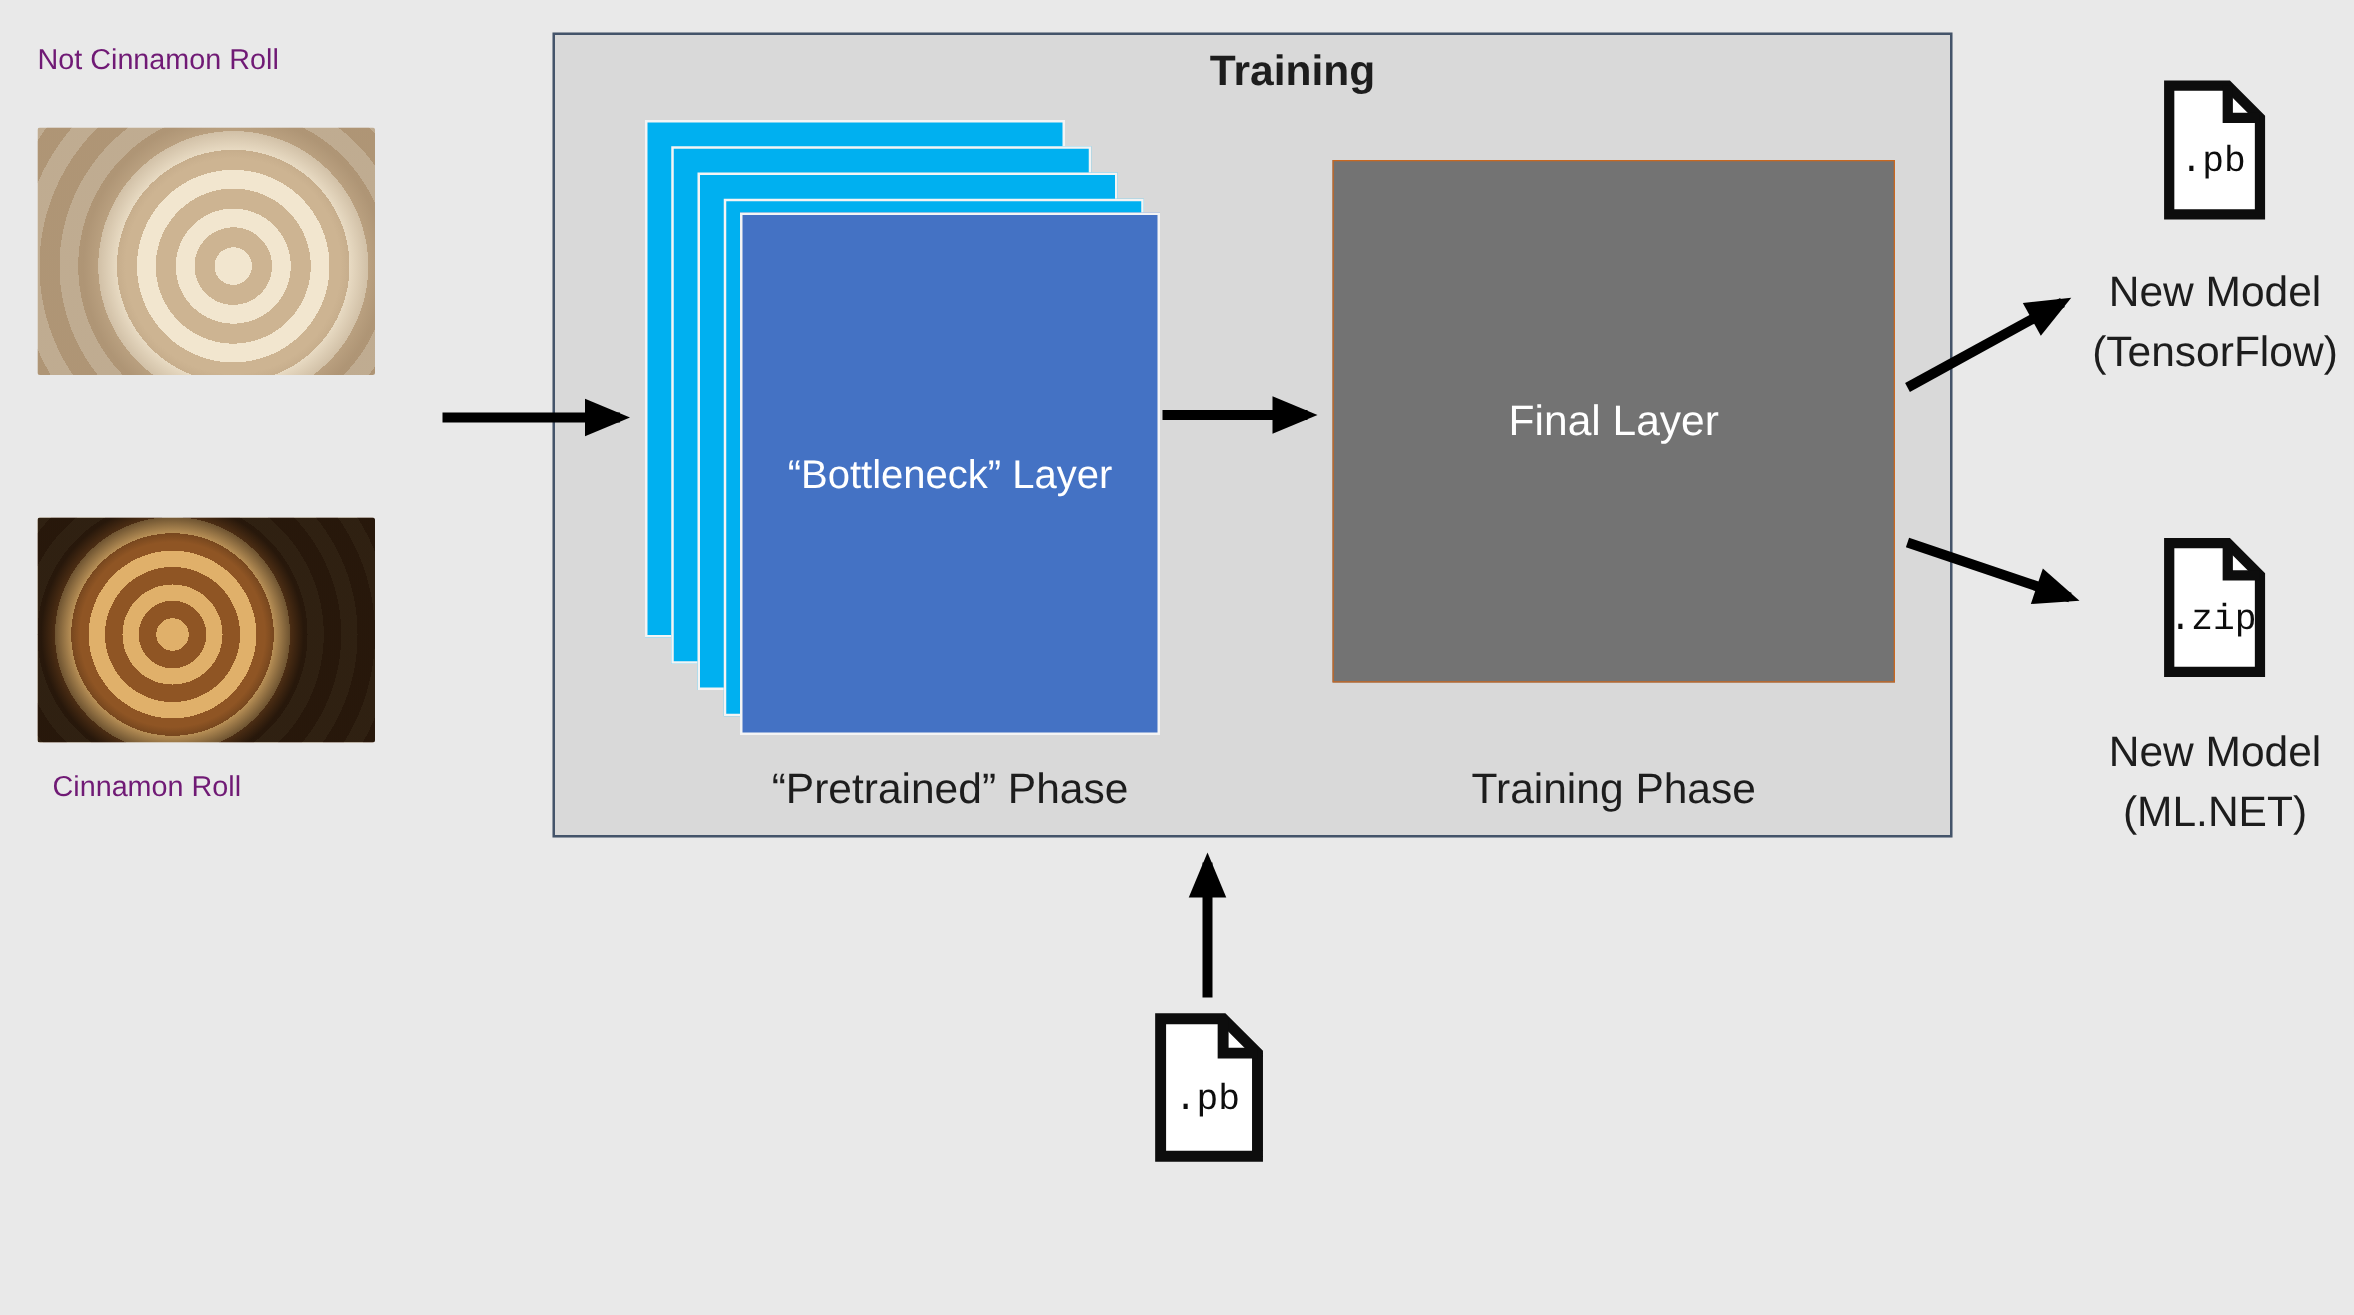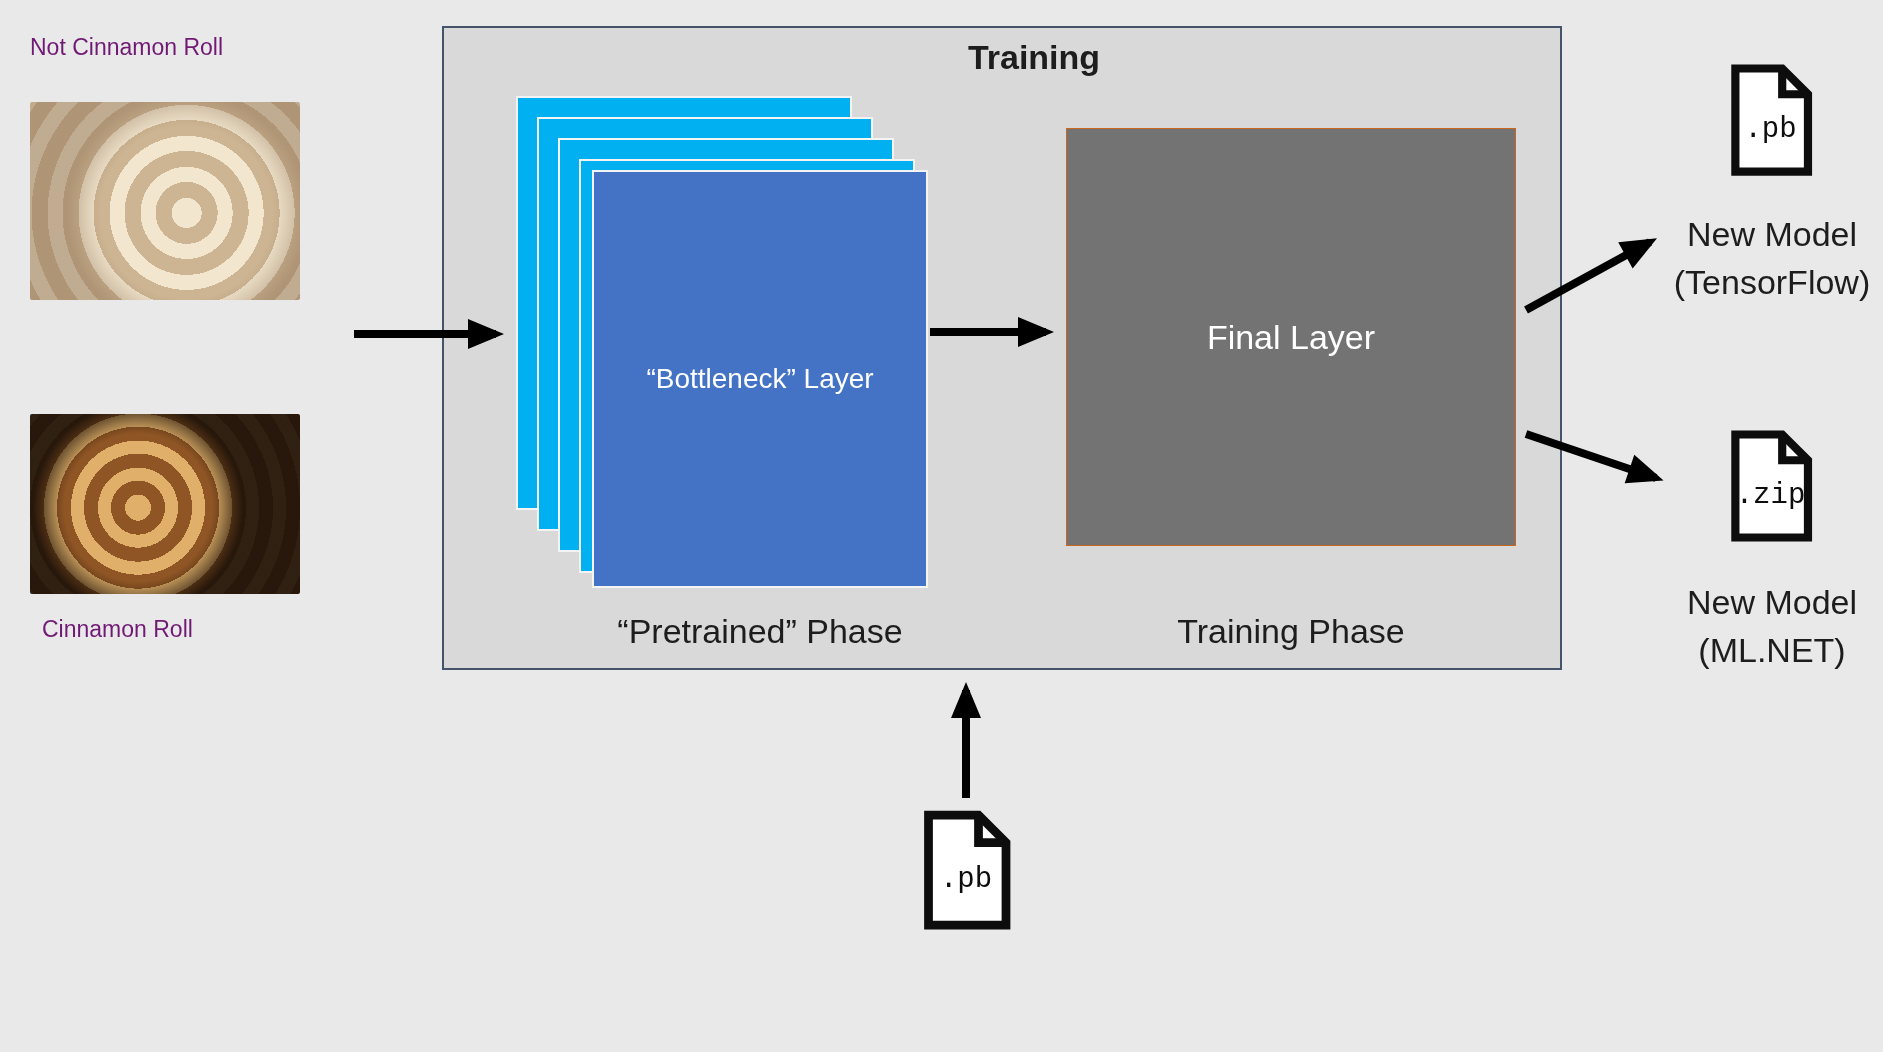--- a/index.html
+++ b/index.html
@@ -50,21 +50,21 @@
     border: 2px solid #f4f4f4;
     box-sizing: border-box;
   }
   .layer-front {
     position: absolute; left: 76px; top: 74px; width: 336px; height: 418px;
     background: #4472c4;
     border: 2px solid #f4f4f4;
     box-sizing: border-box;
     display: flex; align-items: center; justify-content: center;
   }
-  .layer-front .txt { color: #ffffff; font-size: 28px; }
+  .layer-front .txt { color: #ffffff; font-size: 32px; }
 
   
   .final-layer {
     left: 1066px; top: 128px; width: 450px; height: 418px;
     background: #737373;
     border: 1px solid #c9671f;
     box-sizing: border-box;
     display: flex; align-items: center; justify-content: center;
   }
   .final-layer .txt { color: #ffffff; font-size: 34px; }

